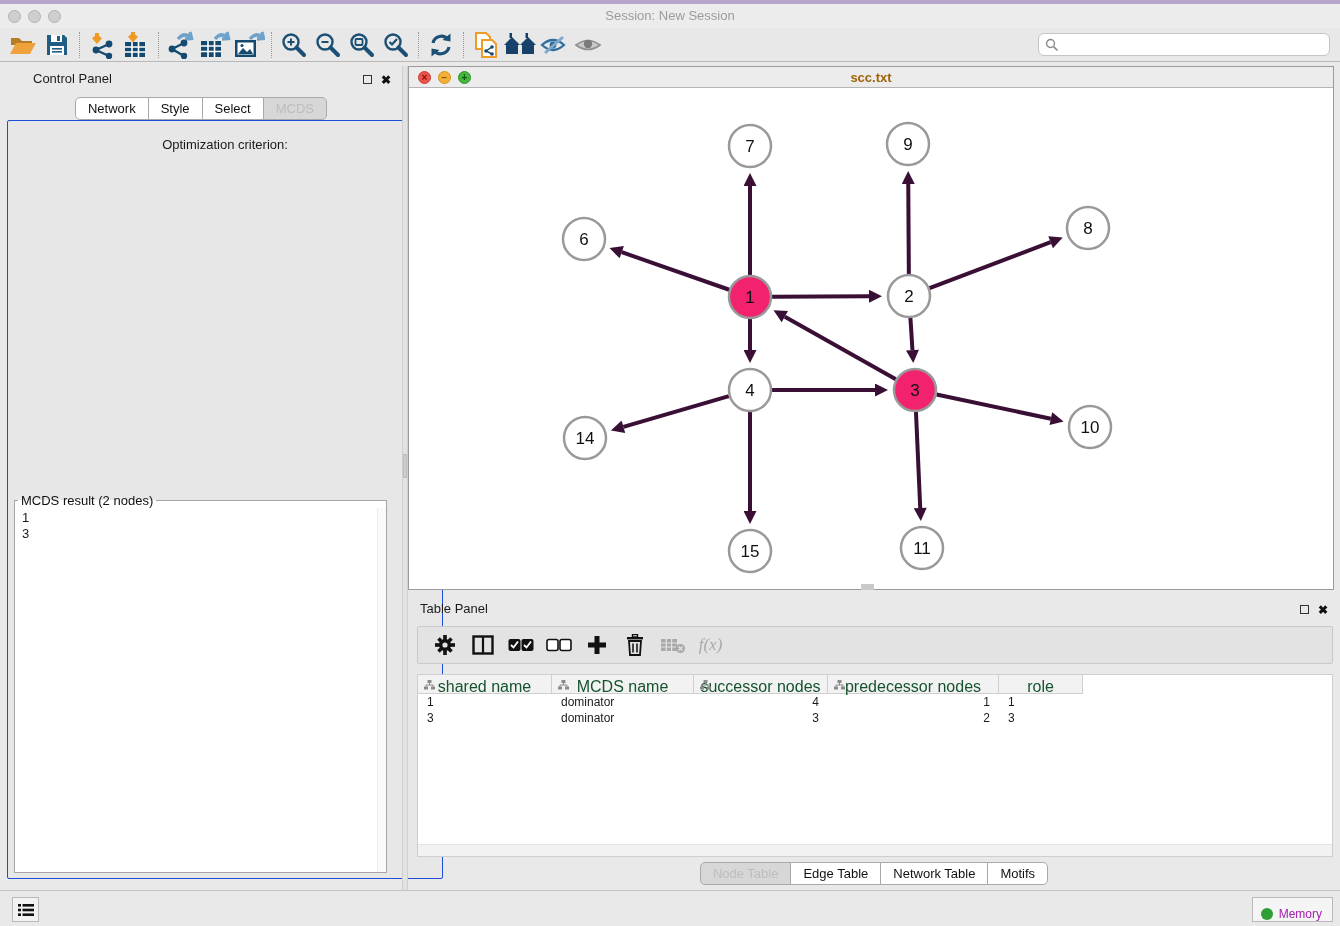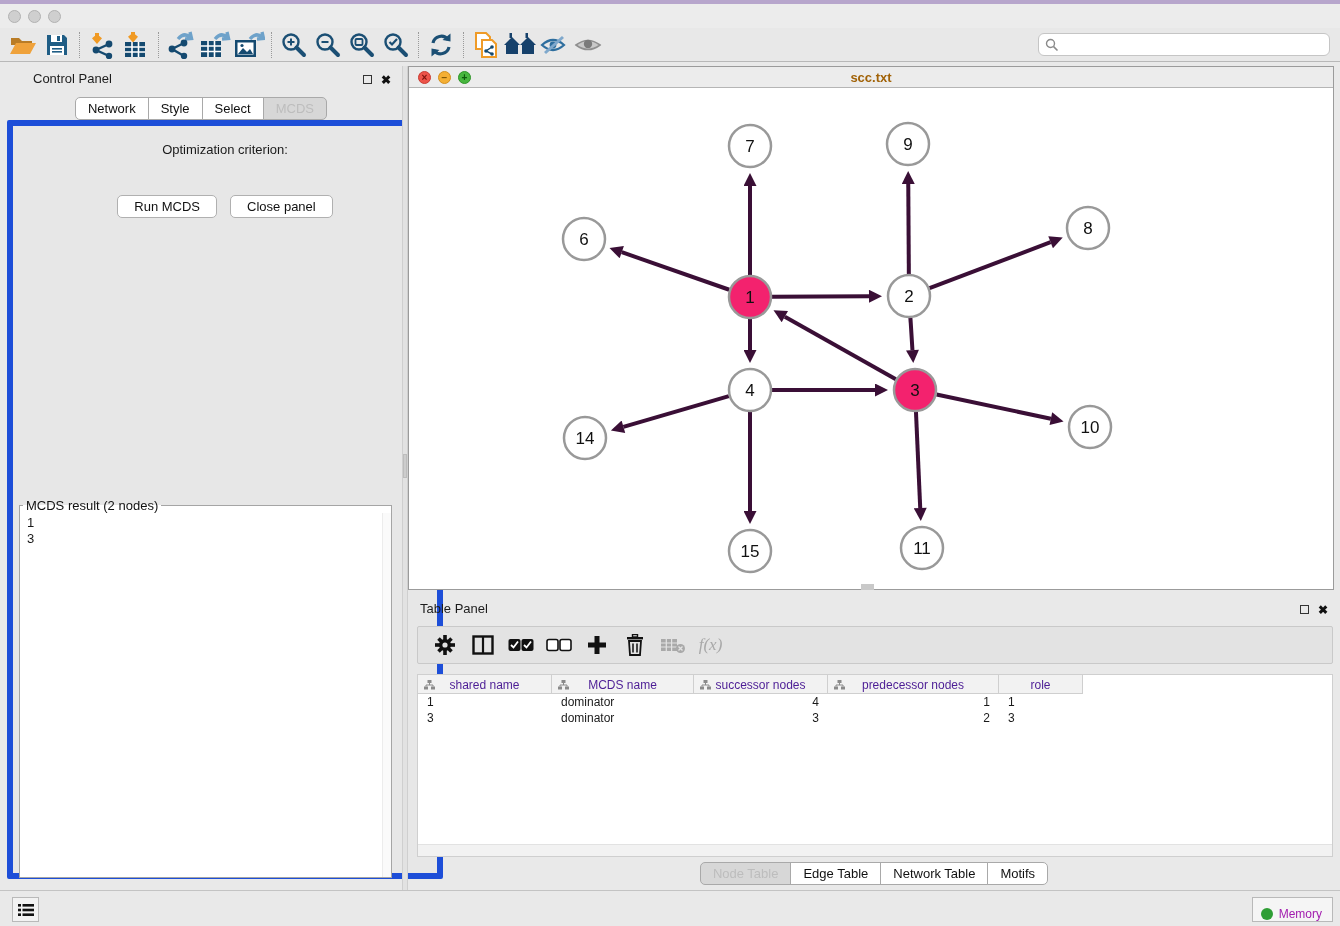--- a/index.html
+++ b/index.html
@@ -28,21 +28,21 @@
   .close-x { font-size:12px; font-weight:700; color:#111; line-height:10px; }
   .head-btn { position:absolute; top:6px; background:none; border:none; cursor:default; }
 
   .seg { display:flex; }
   .seg .segb { font-size:13px; padding:3px 12px; background:#fff; border:1px solid #a9a9a9; margin-left:-1px; color:#111; height:23px; }
   .seg .segb:first-child { border-radius:5px 0 0 5px; margin-left:0; }
   .seg .segb:last-child { border-radius:0 5px 5px 0; }
   .seg .segb.selected { background:#d7d7d7; color:#bdbdbd; }
   .cp-tabs { position:absolute; left:0; top:31px; width:100%; display:flex; justify-content:center; }
 
-  .cp-body { position:absolute; left:7px; top:54px; width:436px; height:759px; background:#e7e7e7; border:6px solid #1d4ed8; border-radius:2px; }
+  .cp-body { position:absolute; left:7px; top:54px; width:436px; height:759px; background:#e7e7e7; border:1px solid #1d4ed8; border-radius:2px; }
   .opt-label { position:absolute; left:0; top:16px; width:100%; text-align:center; font-size:13px; }
   .opt-select { position:absolute; left:37px; top:37px; width:310px; height:23px; background:#fff; border:1px solid #b4b4b4; border-radius:4px; font-size:13px; padding:3px 0 0 9px; }
   .stepper { position:absolute; right:6px; top:3px; width:11px; height:16px; }
   .stepper .up { width:0;height:0;border-left:4px solid transparent;border-right:4px solid transparent;border-bottom:5px solid #4a4a4a; margin:1px auto 2px; }
   .stepper .dn { width:0;height:0;border-left:4px solid transparent;border-right:4px solid transparent;border-top:5px solid #4a4a4a; margin:0 auto; }
   .cp-buttons { position:absolute; left:0; top:69px; width:100%; display:flex; justify-content:center; gap:13px; }
   .mac-btn { background:#fff; border:1px solid #b0b0b0; border-radius:5px; font-size:13px; height:23px; padding:0 16px; color:#111; }
 
   .result-fieldset { position:absolute; left:6px; top:372px; width:373px; height:380px; border:1px solid #a5a5a5; background:#fff; }
   .result-fieldset legend { font-size:13px; padding:0 3px; margin-left:3px; background:transparent; color:#111;margin-top:40px; }
@@ -66,21 +66,21 @@
 
   
   .table-panel { position:absolute; left:408px; top:596px; width:932px; height:294px; }
   .tp-head .ptitle { position:absolute; left:12px; top:5px; font-size:13px; color:#1c1c1c; }
   .tp-toolbar { position:absolute; left:9px; top:30px; width:916px; height:38px; background:#e3e3e3; border:1px solid #c9c9c9; border-radius:2px; display:flex; align-items:center; padding-left:10px; gap:5px; }
   .tp-btn { width:33px; height:30px; background:none; border:none; display:flex; align-items:center; justify-content:center; }
   .fx { font-family:"Liberation Serif", serif; font-style:italic; font-size:17px; color:#a9a9a9; }
 
   .tbl-region { position:absolute; left:9px; top:78px; width:916px; height:183px; background:#fff; border:1px solid #cfcfcf; }
   .tbl-header { position:absolute; left:0; top:0; height:19px; display:flex; }
-  .th-cell { position:relative; height:19px; background:#f2f2f2; border-right:1px solid #cfcfcf; border-bottom:1px solid #cfcfcf; font-size:12px; text-align:center; padding-top:3px; color:#4c1d95; }
+  .th-cell { position:relative; height:19px; background:#f2f2f2; border-right:1px solid #cfcfcf; border-bottom:1px solid #cfcfcf; font-size:16px; text-align:center; padding-top:3px; color:#14532d; }
   .th-cell .hier { position:absolute; left:6px; top:5px; }
   .tbl-rows { position:absolute; left:0; top:19px; width:100%; }
   .t-row { display:flex; height:16px; font-size:12px; }
   .t-cell { padding:1px 9px 0 9px; overflow:hidden; white-space:nowrap; }
   .t-cell.num { text-align:right; }
   .tbl-hscroll { position:absolute; left:0; bottom:0; width:100%; height:12px; background:#f2f2f2; border-top:1px solid #e2e2e2; }
 
   .tp-tabs { position:absolute; left:0; top:266px; width:100%; display:flex; justify-content:center; }
 
   
@@ -90,20 +90,21 @@
   .mem-dot { width:12px; height:12px; border-radius:50%; background:#2f9e35; display:inline-block; }
 </style>
 </head>
 <body>
 
 <div class="desktop-strip"></div>
 <div class="titlebar">
   <span class="traffic t1"></span>
   <span class="traffic t2"></span>
   <span class="traffic t3"></span>
+  <div class="wtitle">Session: New Session</div>
 </div>
 
 <div class="toolbar">
   <button class="tbtn" title="">
     <svg width="28" height="24" viewBox="0 0 28 24">
       <path d="M2 5 h8 l3 3 h10 v4 H2 z" fill="#b97c26"></path>
       <path d="M1 21 L7 10 h20 L21 21 z" fill="#efa23b"></path>
     </svg>
   </button>
   <button class="tbtn">
@@ -245,24 +246,20 @@
     <button class="head-btn" style="right:11px;"><span class="close-x">✖</span></button>
   </div>
   <div class="cp-tabs seg">
     <button class="segb">Network</button>
     <button class="segb">Style</button>
     <button class="segb">Select</button>
     <button class="segb selected">MCDS</button>
   </div>
   <div class="cp-body">
     <div class="opt-label">Optimization criterion:</div>
-    <div class="cp-buttons">
-      <button class="mac-btn">Run MCDS</button>
-      <button class="mac-btn">Close panel</button>
-    </div>
     <fieldset class="result-fieldset">
       <legend>MCDS result (2 nodes)</legend>
       <div class="result-text">
         <div>1</div>
         <div>3</div>
         <div class="result-scroll"></div>
       </div>
     </fieldset>
   </div>
 </div>

